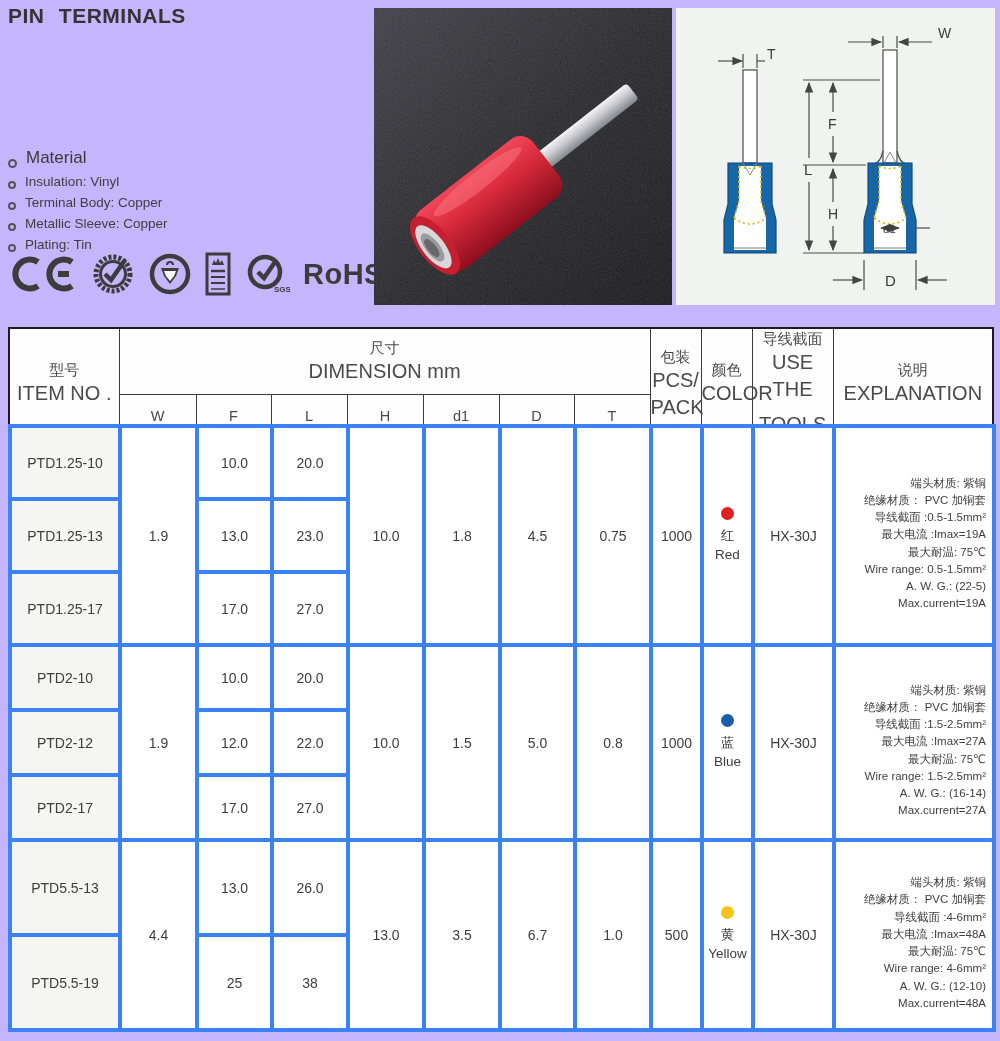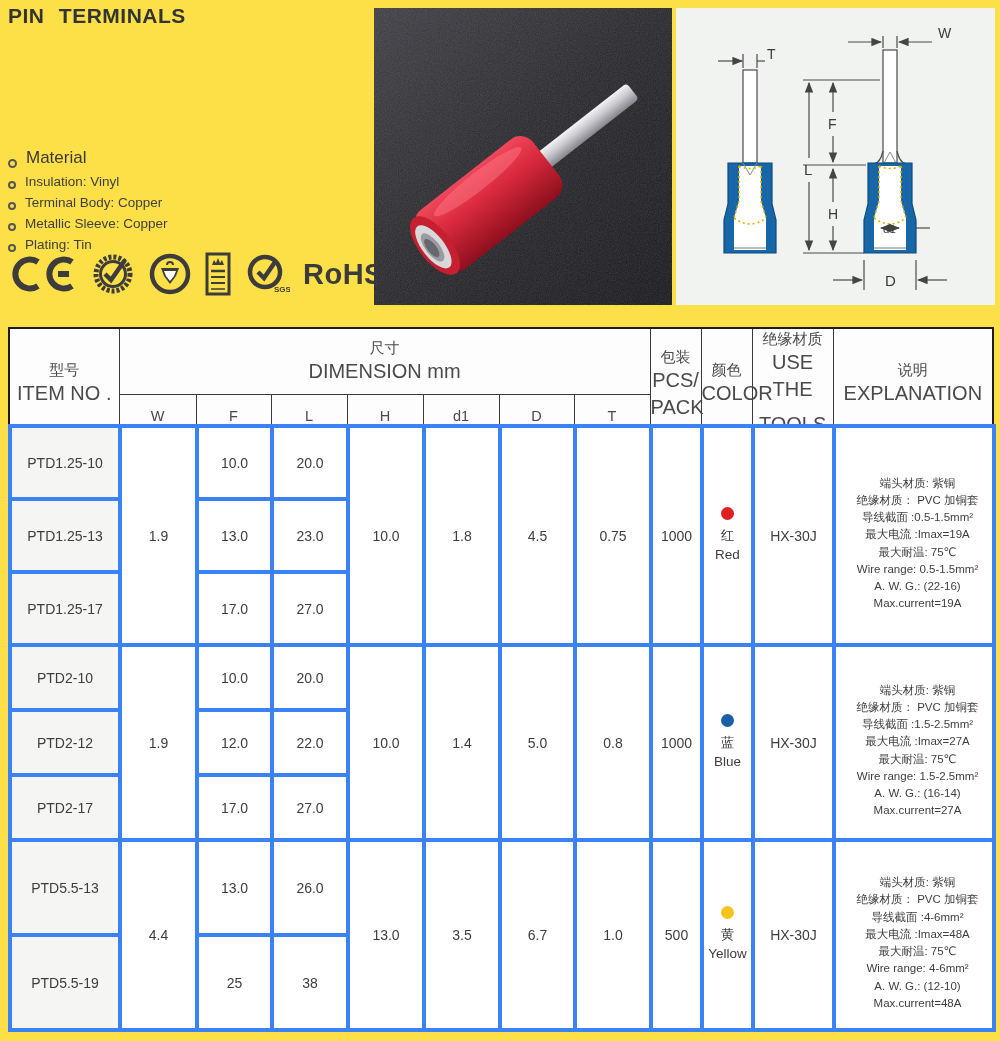--- a/index.html
+++ b/index.html
@@ -1,17 +1,17 @@
 <!DOCTYPE html>
 <html><head>
 <meta charset="utf-8">
 <style>
   * { margin:0; padding:0; box-sizing:border-box; }
   html,body { width:1000px; background:#fff; font-family:"Liberation Sans","DejaVu Sans",sans-serif; color:#3d3d3d; }
-  .page { position:relative; width:1000px; height:1041px; background:#fde047; overflow:hidden; }
+  .page { position:relative; width:1000px; height:1041px; background:#c4b5fd; overflow:hidden; }
 
   
   .left-block { position:absolute; left:8px; top:0; width:360px; height:312px; }
   .page-title { position:absolute; left:0; top:4px; font-size:21px; font-weight:bold; color:#333; letter-spacing:0.5px; word-spacing:8px; }
   .material { position:absolute; left:0; top:148px; }
   .material-row { display:flex; align-items:flex-end; margin-bottom:6px; }
   .ring { display:inline-block; width:9px; height:9px; border:2.5px solid #555; border-radius:50%; margin-right:9px; flex:0 0 auto; }
   .ring.small { width:8px; height:8px; border-width:2px; }
   .material-heading { font-size:17px; color:#3a3a3a; }
   .material-item { font-size:13.5px; color:#3f3f3f; }
@@ -31,21 +31,21 @@
   .tbl-header th { border:1px solid #3a3a3a; font-weight:normal; text-align:center; vertical-align:middle; color:#4a4a4a; background:#fdfdfd; }
   .hdr-zh { font-size:15px; display:block; line-height:1.35; }
   .hdr-en { font-size:20px; display:block; line-height:1.35; }
   .dim-letter { font-size:14.5px; }
   .row-h1 { height:50px; } .row-h2 { height:34px; }
 
   .tbl-body { position:absolute; left:8px; top:424px; width:984px; border:1.5px solid #6e6e6e; }
   .tbl-body td { border:4px solid #3b82f6; text-align:center; vertical-align:middle; font-size:14px; color:#3d3d3d; background:#fff; }
   .tbl-body td.item { background:#f5f5f3; }
   .g1 tr { height:73px; } .g2 tr { height:65px;margin-left:24px; } .g3 tr { height:95px; }
-  td.expl { text-align:center; padding:24px 6px 8px 13px; }
+  td.expl { text-align:right; padding:24px 6px 8px 13px; }
   .expl-line { font-size:11.5px; line-height:1.5; color:#3e3e3e; white-space:nowrap; }
   .color-dot { display:inline-block; width:13px; height:13px; border-radius:50%; margin-bottom:4px; }
   .color-zh { display:block; font-size:13.5px; line-height:1.4; }
   .color-en { display:block; font-size:13.5px; line-height:1.4; }
 </style>
 </head>
 <body>
 
 <div class="page">
 
@@ -262,21 +262,21 @@
       <th rowspan="2">
         <span class="hdr-zh">包装</span>
         <span class="hdr-en">PCS/</span>
         <span class="hdr-en">PACK</span>
       </th>
       <th rowspan="2">
         <span class="hdr-zh">颜色</span>
         <span class="hdr-en">COLOR</span>
       </th>
       <th rowspan="2">
-        <span class="hdr-zh">绝缘材质</span>
+        <span class="hdr-zh">导线截面</span>
         <span class="hdr-en">USE THE</span>
         <span class="hdr-en" style="margin-top:8px">TOOLS</span>
       </th>
       <th rowspan="2">
         <span class="hdr-zh">说明</span>
         <span class="hdr-en">EXPLANATION</span>
       </th>
     </tr>
     <tr class="row-h2">
       <th class="dim-letter">W</th>
@@ -323,21 +323,21 @@
           <span class="color-en">Red</span>
         </td>
         <td rowspan="3">HX-30J</td>
         <td rowspan="3" class="expl">
           <div class="expl-line">端头材质: 紫铜</div>
           <div class="expl-line">绝缘材质： PVC 加铜套</div>
           <div class="expl-line">导线截面 :0.5-1.5mm²</div>
           <div class="expl-line">最大电流 :Imax=19A</div>
           <div class="expl-line">最大耐温: 75℃</div>
           <div class="expl-line">Wire range:  0.5-1.5mm²</div>
-          <div class="expl-line">A. W. G.:  (22-16)</div>
+          <div class="expl-line">A. W. G.:  (22-5)</div>
           <div class="expl-line">Max.current=19A</div>
         </td>
       </tr>
       <tr>
         <td class="item">PTD1.25-13</td>
         <td>13.0</td>
         <td>23.0</td>
       </tr>
       <tr>
         <td class="item">PTD1.25-17</td>
@@ -346,21 +346,21 @@
       </tr>
     </tbody>
 
     <tbody class="g2">
       <tr>
         <td class="item">PTD2-10</td>
         <td rowspan="3">1.9</td>
         <td>10.0</td>
         <td>20.0</td>
         <td rowspan="3">10.0</td>
-        <td rowspan="3">1.4</td>
+        <td rowspan="3">1.5</td>
         <td rowspan="3">5.0</td>
         <td rowspan="3">0.8</td>
         <td rowspan="3">1000</td>
         <td rowspan="3">
           <span class="color-dot" style="background: rgb(27, 94, 168);"></span>
           <span class="color-zh">蓝</span>
           <span class="color-en">Blue</span>
         </td>
         <td rowspan="3">HX-30J</td>
         <td rowspan="3" class="expl">

